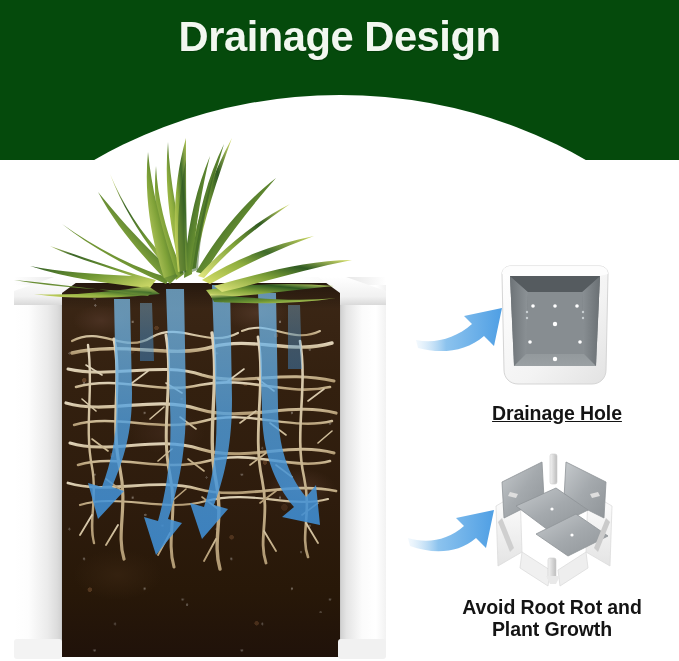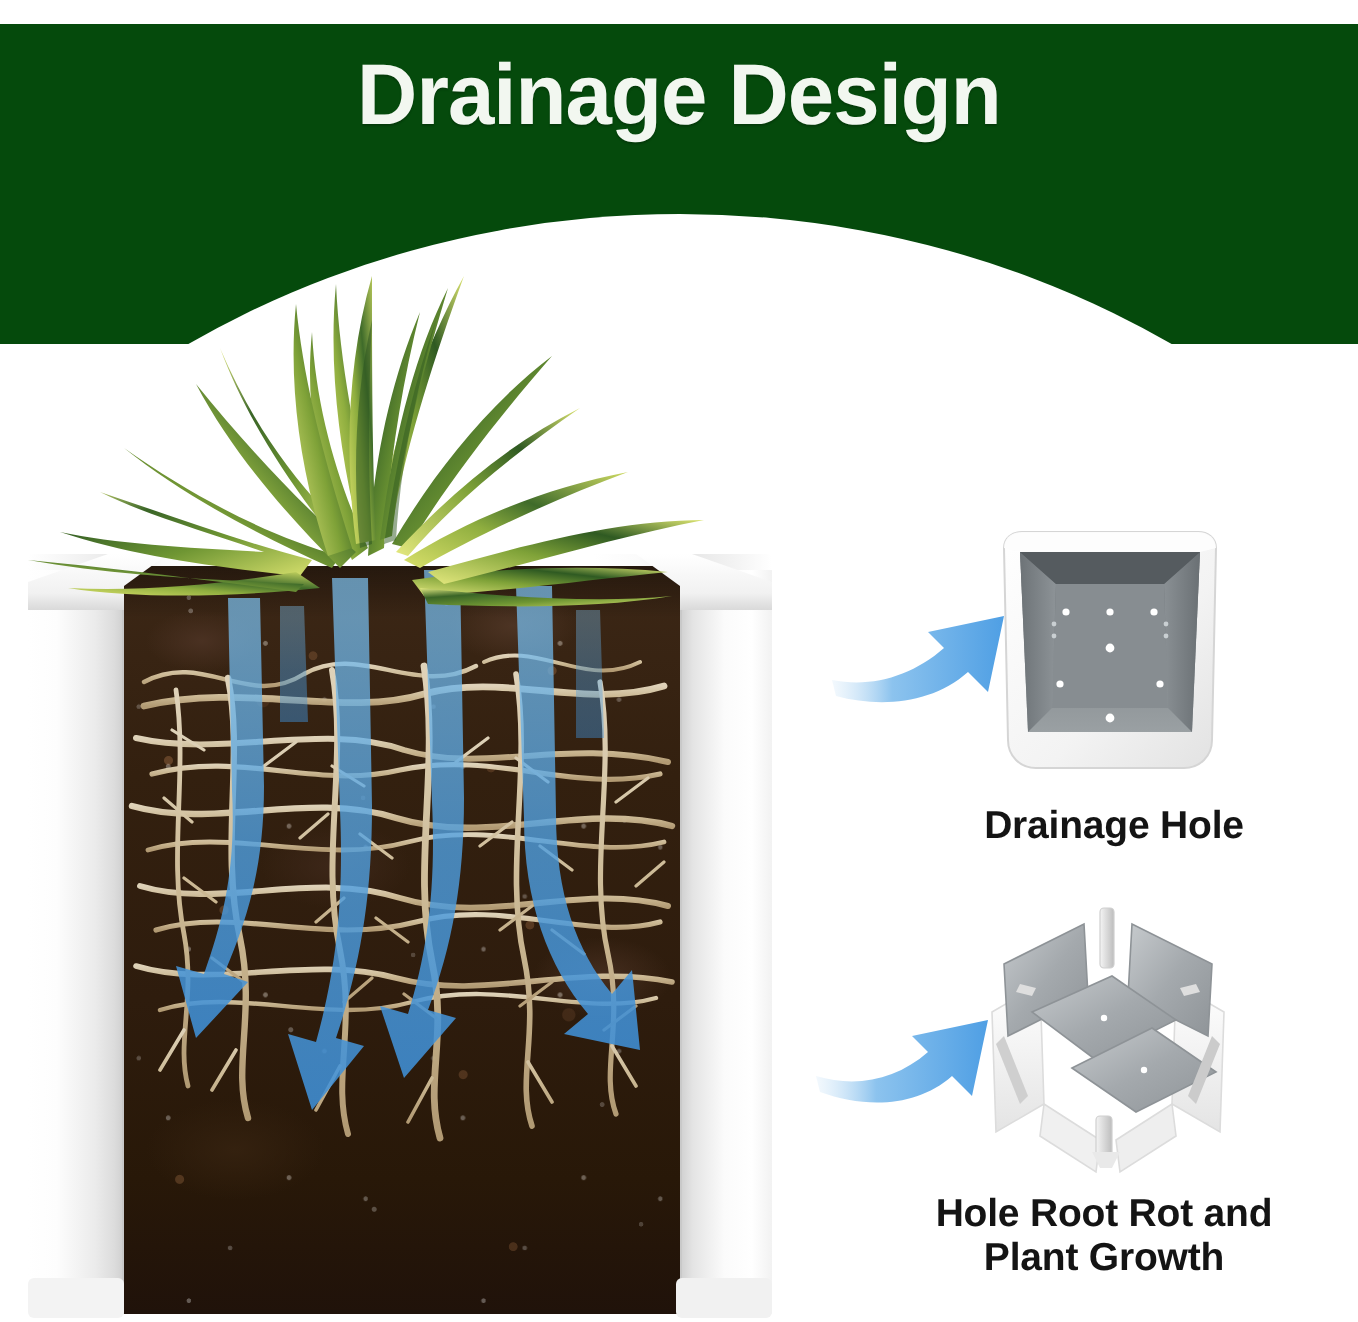--- a/index.html
+++ b/index.html
@@ -7,21 +7,21 @@
     width:679px;height:661px;
     background:#ffffff;
     font-family:"Liberation Sans", sans-serif;
     overflow:hidden;
     position:relative;
   }
   #stage{position:relative;width:679px;height:661px;overflow:hidden;background:#fff;}
 
   
   .header{
-    position:absolute;left:0;top:12px;width:679px;height:160px;
+    position:absolute;left:0;top:0;width:679px;height:160px;
     overflow:hidden;
   }
   .header-fill{
     position:absolute;left:0;top:0;width:679px;height:160px;
     background:#054a0c;
   }
   
   .header-curve{
     position:absolute;
     left:-120px;
@@ -143,21 +143,21 @@
 
   .caption{
     text-align:center;
     color:#141414;
     font-size:19.5px;
     font-weight:bold;
     line-height:1.14;
     font-family:"Liberation Sans", sans-serif;
     letter-spacing:-0.1px;
   }
-  .cap-hole{position:absolute;left:32px;top:140px;width:210px;}
+  .cap-hole{position:absolute;left:32px;top:140px;width:210px;text-decoration:underline;}
   .cap-grow{position:absolute;left:12px;top:148px;width:240px;}
 
   
   .box3d{position:absolute;left:76px;top:0;width:118px;height:128px;}
 
   
   .exploded{position:absolute;left:66px;top:0;width:136px;height:142px;}
 </style>
 </head>
 <body>
@@ -450,18 +450,18 @@
         <path d="M60,128 L74,128 L70,136 L64,136 Z" fill="#e9e9e9"></path>
 
         <path d="M16,70 L28,100 L24,104 L12,74 Z" fill="#cfcfcf"></path>
         <path d="M120,70 L108,100 L112,104 L124,74 Z" fill="#cbcbcb"></path>
         <path d="M24,44 L32,46 L30,50 L22,48 Z" fill="#dedede"></path>
         <path d="M112,44 L104,46 L106,50 L114,48 Z" fill="#dedede"></path>
       </svg>
     </div>
 
     <div class="caption cap-grow">
-      <div>Hole Root Rot and</div>
+      <div>Avoid Root Rot and</div>
       <div>Plant Growth</div>
     </div>
   </div>
 
 </div>
 
 </body></html>

